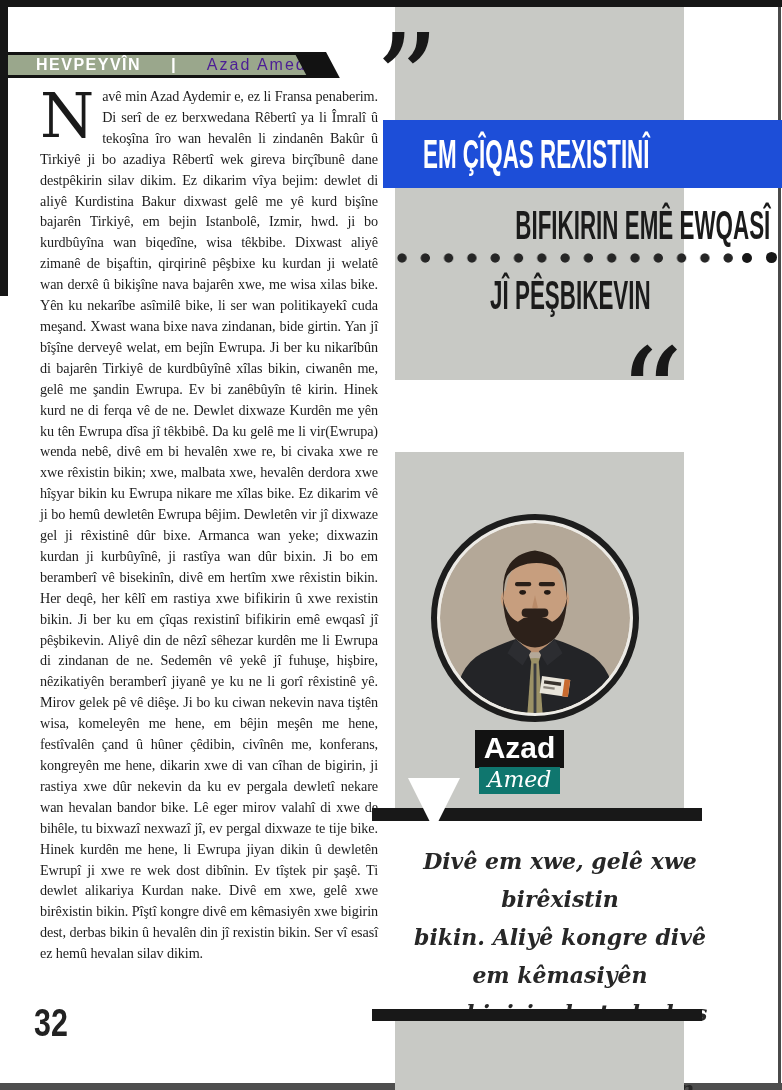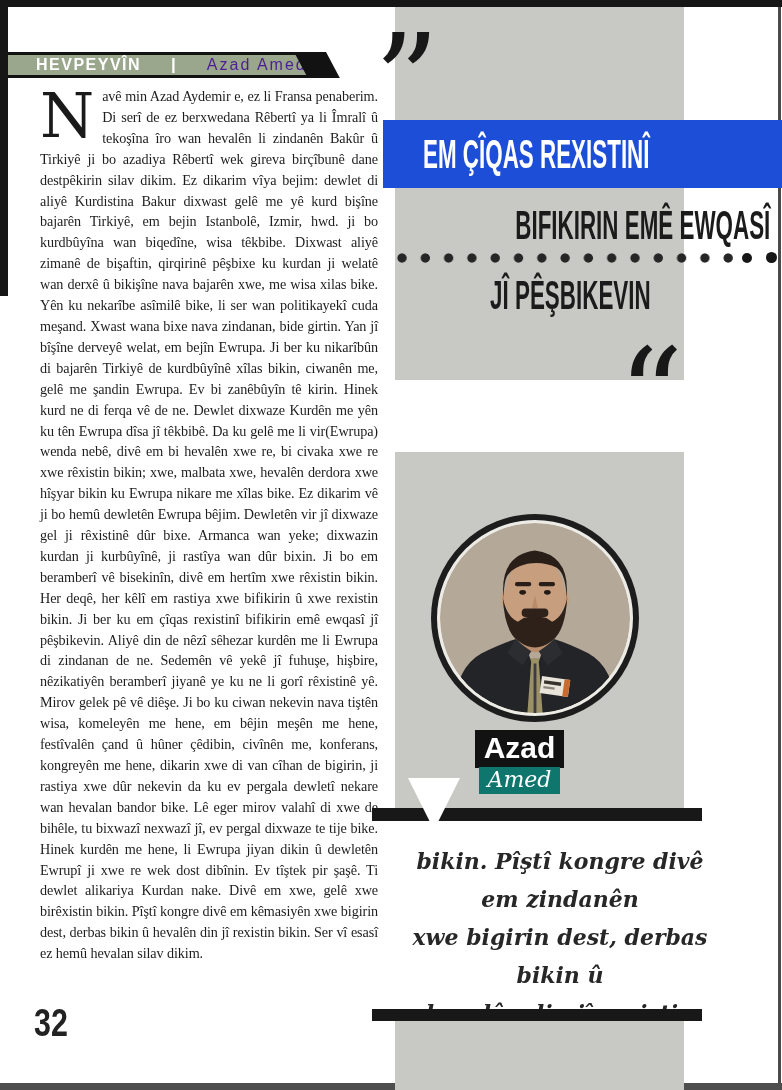--- a/index.html
+++ b/index.html
@@ -154,21 +154,22 @@
     </svg>
   </div>
   <div class="name-stack">
     <div class="name-first">Azad</div>
     <div class="name-last">Amed</div>
   </div>
   <div class="black-bar-1"></div>
   <div class="notch"></div>
 
   <div class="script-quote">
-    <div>bikin. Pîştî kongre divê em zindanên</div>
+    <div>Divê em xwe, gelê xwe birêxistin</div>
+    <div>bikin. Aliyê kongre divê em kêmasiyên</div>
     <div>xwe bigirin dest, derbas bikin û</div>
     <div>hevalên din jî rexistin bikin</div>
   </div>
   <div class="black-bar-2"></div>
   <div class="gray-panel-3"></div>
 
   <div class="page-number">32</div>
 
 </div>
 

